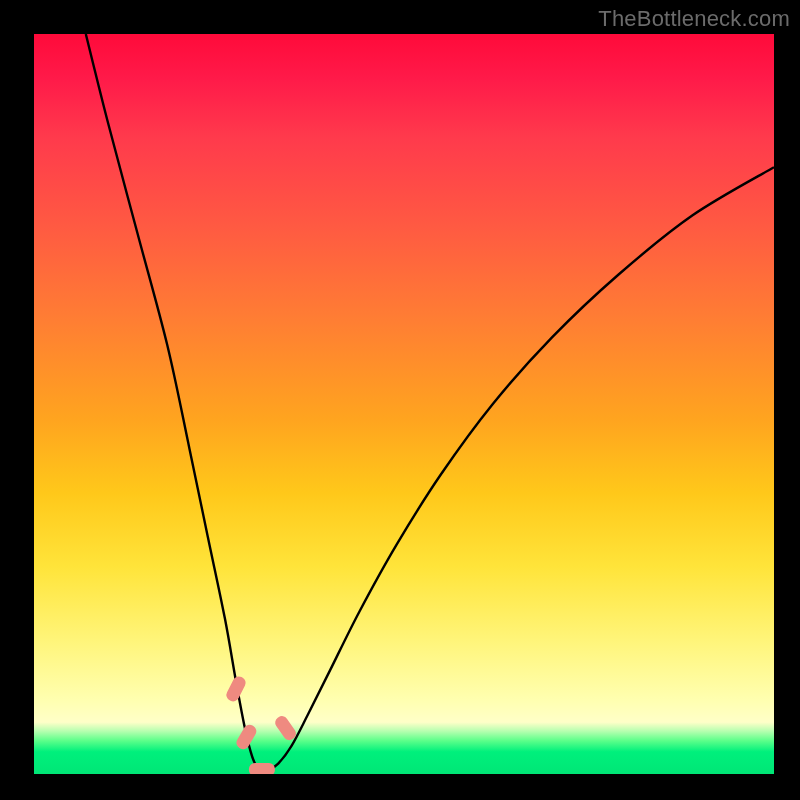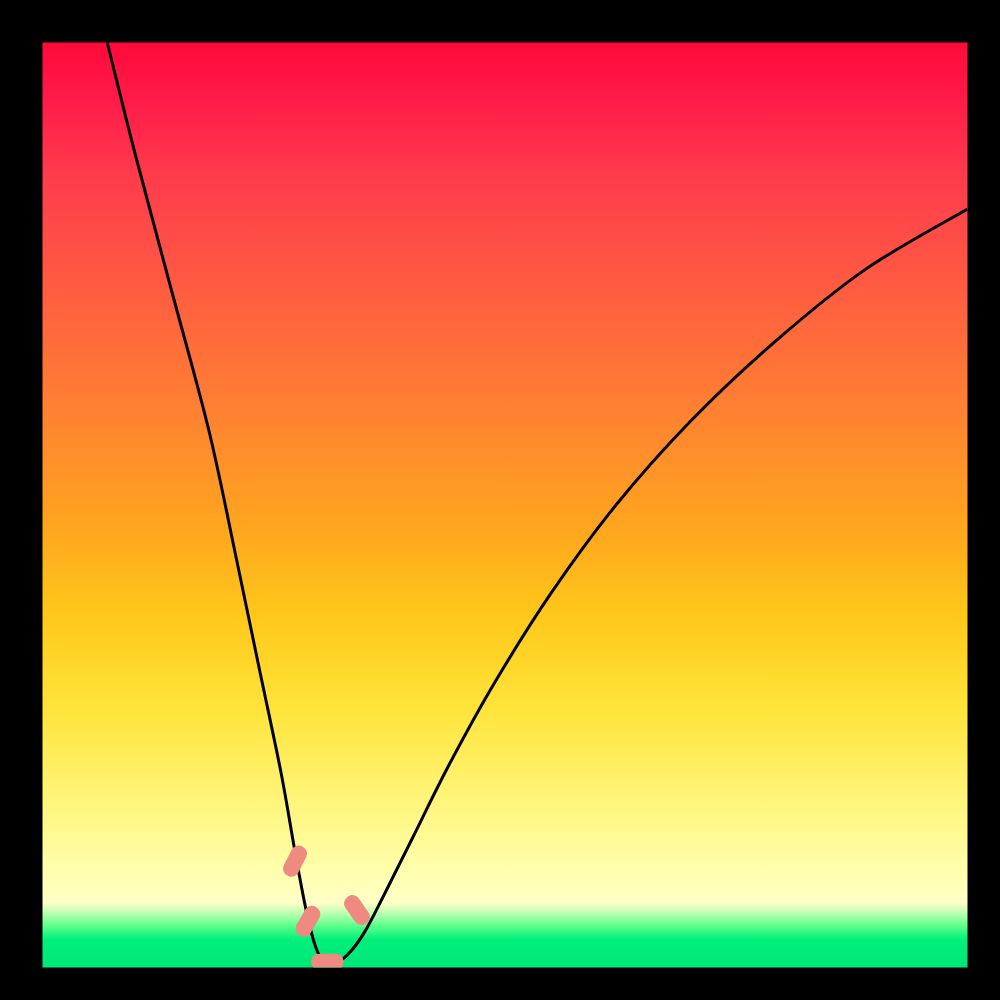--- a/index.html
+++ b/index.html
@@ -71,13 +71,14 @@
     <svg class="curve" viewBox="0 0 740 740">
       <path id="curve-path" fill="none" stroke="#000000" stroke-width="2.4" d="M 51.800000000000004,0 C 55.5,14.799999999999992 65.36666666666666,55.49999999999994 74,88.79999999999995 C 82.63333333333334,122.09999999999997 93.73333333333335,162.80000000000007 103.60000000000001,199.80000000000007 C 113.46666666666667,236.80000000000007 124.56666666666666,275.03333333333336 133.2,310.8 C 141.83333333333331,346.56666666666666 148.61666666666667,382.3333333333333 155.4,414.4 C 162.18333333333334,446.46666666666664 167.97999999999996,474.8333333333333 173.89999999999998,503.2 C 179.82,531.5666666666666 186.23333333333335,560.5500000000001 190.92000000000002,584.6 C 195.60666666666668,608.65 198.69000000000003,629.2466666666667 202.02,647.5 C 205.35,665.7533333333333 208.18666666666664,681.54 210.89999999999998,694.12 C 213.61333333333332,706.7 215.83333333333331,715.95 218.29999999999998,722.98 C 220.76666666666665,730.01 223.23333333333332,733.9566666666666 225.7,736.3 C 228.16666666666666,738.6433333333333 230.01666666666665,738.15 233.1,737.04 C 236.18333333333334,735.93 240.13000000000002,733.8333333333333 244.20000000000002,729.64 C 248.27,725.4466666666667 252.58666666666664,720.02 257.52,711.88 C 262.4533333333333,703.74 267.38666666666666,693.38 273.8,680.8 C 280.21333333333337,668.2199999999999 287.3666666666667,653.6666666666666 296,636.4 C 304.6333333333333,619.1333333333333 314.5,598.1666666666667 325.6,577.2 C 336.70000000000005,556.2333333333333 349.0333333333333,533.4166666666667 362.59999999999997,510.6 C 376.16666666666663,487.78333333333336 390.9666666666667,463.7333333333333 407.00000000000006,440.29999999999995 C 423.0333333333334,416.8666666666666 440.3,392.81666666666666 458.8,370 C 477.3,347.18333333333334 497.0333333333333,324.98333333333335 518,303.40000000000003 C 538.9666666666667,281.8166666666667 561.1666666666667,260.84999999999997 584.6,240.49999999999994 C 608.0333333333333,220.14999999999992 632.7,199.18333333333328 658.6,181.29999999999995 C 684.5,163.41666666666663 726.4333333333334,141.2166666666667 740,133.20000000000005"></path>
       <g id="markers">
           <rect x="-13" y="-6.5" width="26" height="13" rx="6" ry="6" fill="#ef8a80" stroke="#d86b60" stroke-width="0" transform="translate(202.02,654.9) rotate(-63)"></rect>
           <rect x="-13" y="-6.5" width="26" height="13" rx="6" ry="6" fill="#ef8a80" stroke="#d86b60" stroke-width="0" transform="translate(212.38,703) rotate(-60)"></rect>
           <rect x="-13" y="-6.5" width="26" height="13" rx="6" ry="6" fill="#ef8a80" stroke="#d86b60" stroke-width="0" transform="translate(227.92,735.56) rotate(0)"></rect>
           <rect x="-13" y="-6.5" width="26" height="13" rx="6" ry="6" fill="#ef8a80" stroke="#d86b60" stroke-width="0" transform="translate(251.60000000000002,694.12) rotate(55)"></rect>
         </g>
     </svg>
   </div>
+  <div class="watermark">TheBottleneck.com</div>
 </div>
 
 </body></html>

